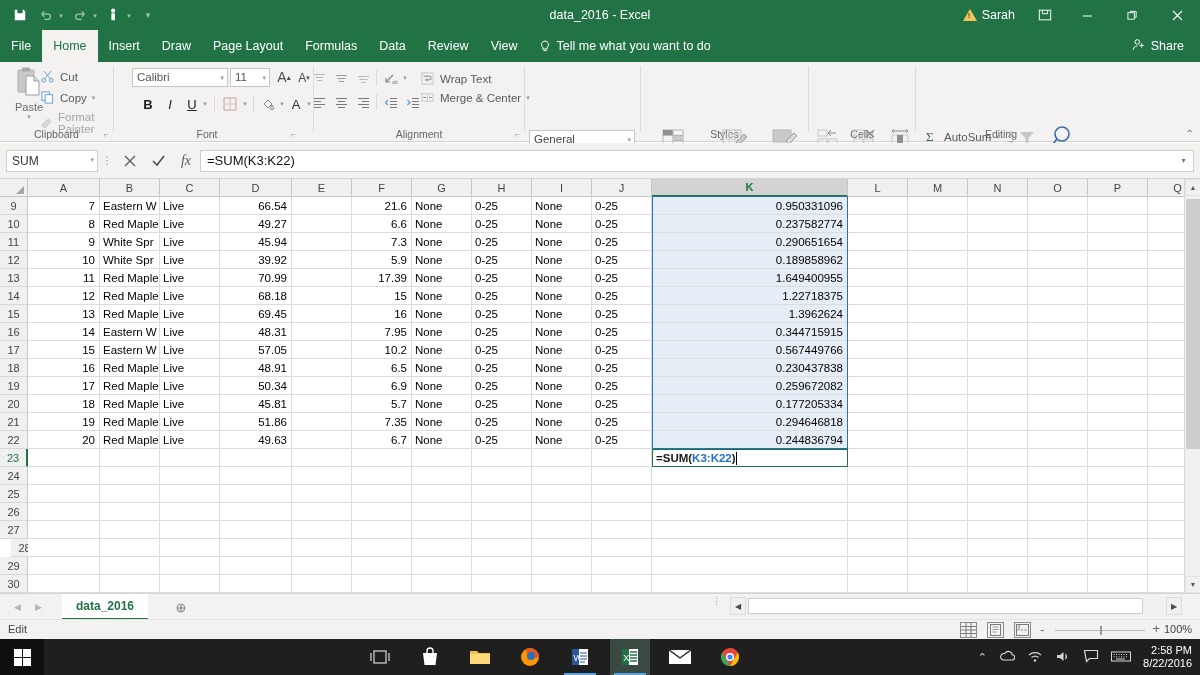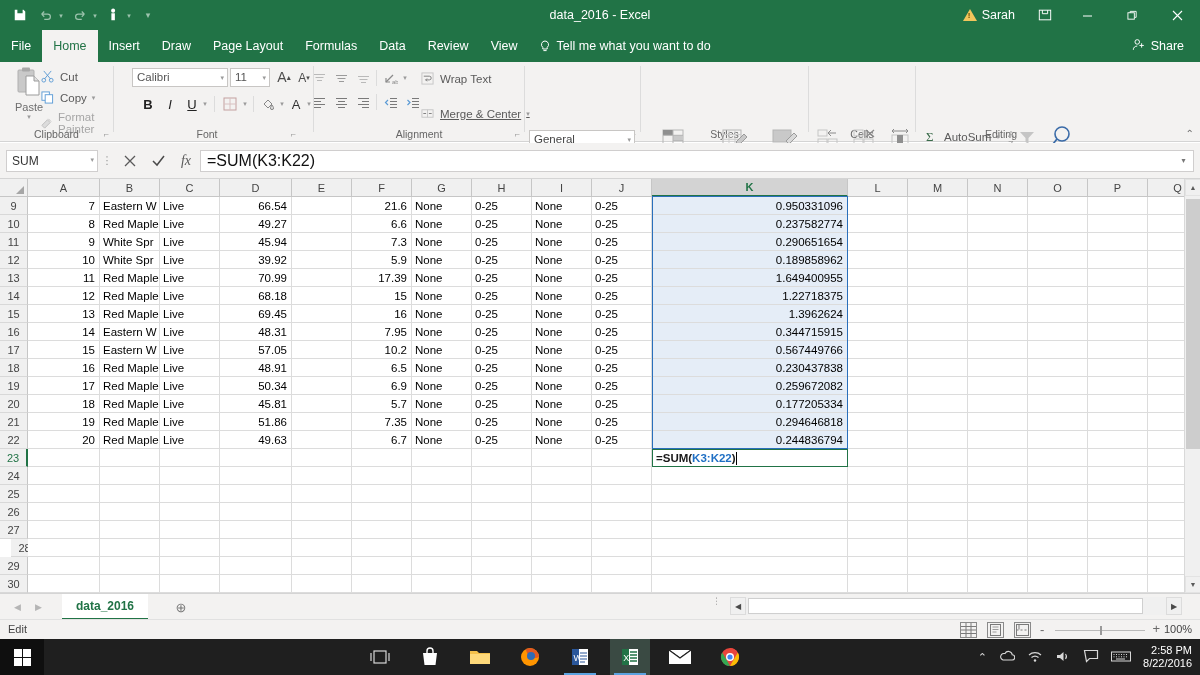--- a/index.html
+++ b/index.html
@@ -104,21 +104,21 @@
   .namebox {
     margin-left: 6px; width: 92px; height: 22px; background: #ffffff; border: 1px solid #d0cece;
     font-size: 12px; color: #333; display: flex; align-items: center; padding: 0 5px; position: relative;
   }
   .fbar-dots { width: 18px; text-align: center; color: #9b9b9b; font-size: 11px; letter-spacing: 0; }
   .fbar-btn { width: 28px; height: 24px; display: flex; align-items: center; justify-content: center;
               color: #5a5a5a; font-size: 14px; }
   .fx { font-style: italic; font-family: "Liberation Serif", serif; font-size: 14px; color: #5a5a5a; }
   .finput {
     flex: 1; height: 22px; background: #ffffff; border: 1px solid #d0cece; border-right: none;
-    font-size: 16px; color: #111; display: flex; align-items: center; padding: 0 6px;
+    font-size: 13px; color: #111; display: flex; align-items: center; padding: 0 6px;
   }
   .fbar-expand { width: 20px; height: 22px; background: #ffffff; border: 1px solid #d0cece; border-left: none;
                  margin-right: 6px; display: flex; align-items: center; justify-content: center;
                  font-size: 8px; color: #777; }
 
   
   .gridwrap { position: absolute; left: 0; top: 179px; width: 1200px; height: 414px; background: #ffffff; }
   .corner {
     position: absolute; left: 0; top: 0; width: 28px; height: 18px; background: #f0f0f0;
     border-right: 1px solid #c6c6c6; border-bottom: 1px solid #c6c6c6;
@@ -465,21 +465,21 @@
           <path d="M6 1.5h7M6 4.5h7M6 7.5h7M6 10.5h7" stroke="#7a7a7a" stroke-width="1.1"></path>
           <path d="M4 3l-2.5 2.5L4 8" fill="none" stroke="#5b9bd5" stroke-width="1.2"></path>
         </svg>
     </div>
     <div class="ribbtn" style="left:402px; top:30px; width:22px; height:20px;">
       <svg width="14" height="11" viewBox="0 0 14 11">
           <path d="M6 1.5h7M6 4.5h7M6 7.5h7M6 10.5h7" stroke="#7a7a7a" stroke-width="1.1"></path>
           <path d="M1.5 3L4 5.5 1.5 8" fill="none" stroke="#5b9bd5" stroke-width="1.2"></path>
         </svg>
     </div>
-    <div class="cb-item" style="left:420px; top:44px;text-decoration:underline;">
+    <div class="cb-item" style="left:420px; top:28px;">
       <span class="ico">
         <svg width="13" height="13" viewBox="0 0 14 14">
             <rect x="1" y="3" width="12" height="8" fill="none" stroke="#c5c5c5"></rect>
             <path d="M7 3v8" stroke="#c5c5c5"></path>
             <path d="M2.5 7h3M8.5 7h3" stroke="#7a7a7a"></path>
           </svg>
       </span>
       <span>Merge &amp; Center</span>
       <span class="caret">▾</span>
     </div>

